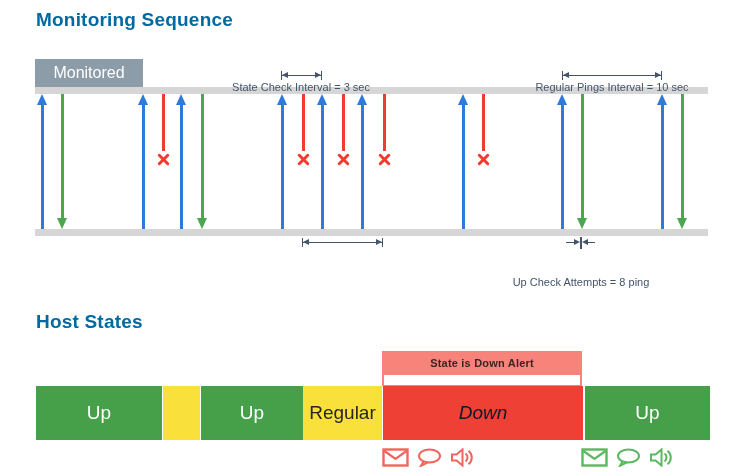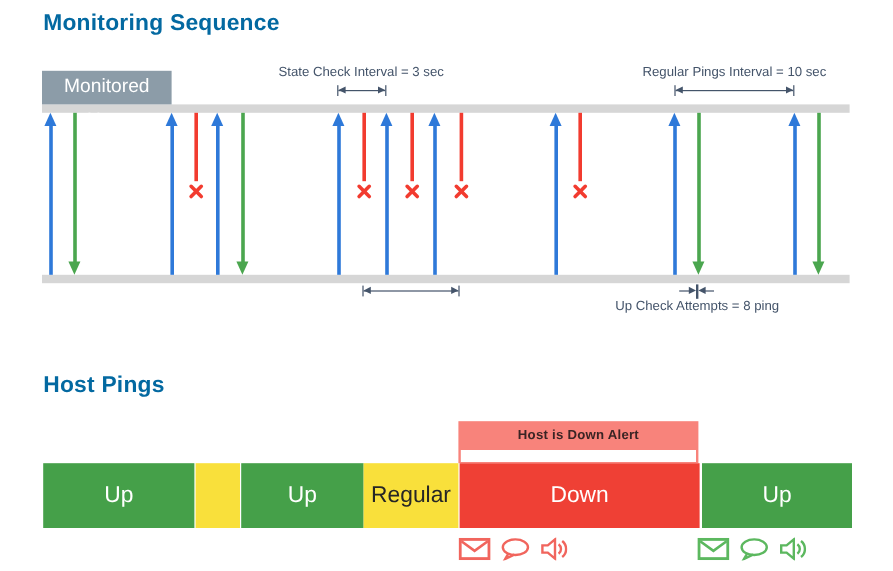--- a/index.html
+++ b/index.html
@@ -32,21 +32,21 @@
   .varrow.reply .head { position:absolute; bottom:0; left:0; width:0; height:0;
       border-left:5px solid transparent; border-right:5px solid transparent;
       border-top:11px solid var(--reply-green,#4ba64f); }
   .varrow.lost .shaft { top:0; height:57px; background:var(--fail-red,#f23b2f); }
   .varrow.lost .xb { position:absolute; top:64px; left:-2.5px; width:15px; height:3px;
       background:var(--fail-red,#f23b2f); border-radius:2px; }
   .varrow.lost .x1 { transform:rotate(45deg); }
   .varrow.lost .x2 { transform:rotate(-45deg); }
 
   
-  .anno { position:absolute; width:220px; font-size:11px; color:var(--annotation,#44546a); text-align:center; }
+  .anno { position:absolute; width:220px; font-size:11px; color:var(--annotation,#44546a); text-align:center;margin-top:27px; }
   #anno-state-check { left:191px; top:54px; }
   #anno-regular    { left:502px; top:54px; }
   #anno-down-check { left:234px; top:249px; }
   #anno-up-check   { left:471px; top:249px; }
 
   .measure { position:absolute; height:9px;
       border-left:1.5px solid var(--annotation,#44546a); border-right:1.5px solid var(--annotation,#44546a); }
   .measure .ml  { position:absolute; left:0; right:0; top:3.5px; height:1.5px; background:var(--annotation,#44546a); }
   .measure .mhl { position:absolute; left:0; top:0.5px; width:0; height:0;
       border-top:3.5px solid transparent; border-bottom:3.5px solid transparent;
@@ -66,21 +66,21 @@
   .converge .chead { top:0.5px; width:0; height:0;
       border-top:3.5px solid transparent; border-bottom:3.5px solid transparent; }
   .converge .chl { left:8px; border-left:6px solid var(--annotation,#44546a); }
   .converge .chr { left:16px; border-right:6px solid var(--annotation,#44546a); }
 
   
   .seg { position:absolute; top:386px; height:54px; display:flex; align-items:center;
          justify-content:center; font-size:19px; }
   .seg.up   { background:var(--state-up,#45a049); color:#ffffff; }
   .seg.warn { background:var(--state-warn,#f9e03b); color:#262626; }
-  .seg.down { background:var(--state-down,#ef4035); color:#ffffff; }
+  .seg.down { background:var(--state-down,#ef4035); color:#0f172a;font-style:italic; }
 
   .alert { position:absolute; left:382px; top:351px; width:200px; background:var(--alert-bg,#f8837b); }
   .alert .alert-text { height:24px; line-height:24px; text-align:center; font-size:11px;
                        color:#3a2424; font-weight:bold; letter-spacing:0.2px; }
   .alert .alert-strip { height:10px; background:#ffffff; margin:0 2px 1px 2px; }
 
   .icons { position:absolute; top:448px; display:flex; gap:8px; align-items:center; }
   #icons-down { left:382px; }
   #icons-up   { left:581px; }
   .icons svg { display:block; }
@@ -199,33 +199,33 @@
 
   <div class="converge">
     <i class="cline cl"></i>
       <i class="chead chl"></i>
       <i class="ctick"></i>
       <i class="chead chr"></i>
       <i class="cline cr"></i>
   </div>
   <div class="anno" id="anno-up-check">Up Check Attempts = 8 ping</div>
 
-  <div class="sec-title" id="title-states">Host Pings</div>
+  <div class="sec-title" id="title-states">Host States</div>
 
   <div id="segments-layer">
       <div class="seg up" style="left: 36px; width: 126px;">Up</div>
       <div class="seg warn" style="left: 163px; width: 37px;"></div>
       <div class="seg up" style="left: 201px; width: 102px;">Up</div>
       <div class="seg warn" style="left: 303px; width: 79px;">Regular</div>
       <div class="seg down" style="left: 383px; width: 200px;">Down</div>
       <div class="seg up" style="left: 585px; width: 125px;">Up</div>
     </div>
 
   <div class="alert">
-    <div class="alert-text">Host is Down Alert</div>
+    <div class="alert-text">State is Down Alert</div>
     <div class="alert-strip"></div>
   </div>
 
   <div class="icons" id="icons-down" style="color: rgb(241, 101, 93);">
       <span>
         <svg width="27" height="19" viewBox="0 0 27 19" fill="none" stroke="currentColor">
           <rect x="1.5" y="1.5" width="24" height="16" stroke-width="2.4"></rect>
           <path d="M2.5 3 L13.5 11 L24.5 3" stroke-width="2.2"></path>
         </svg>
       </span>

